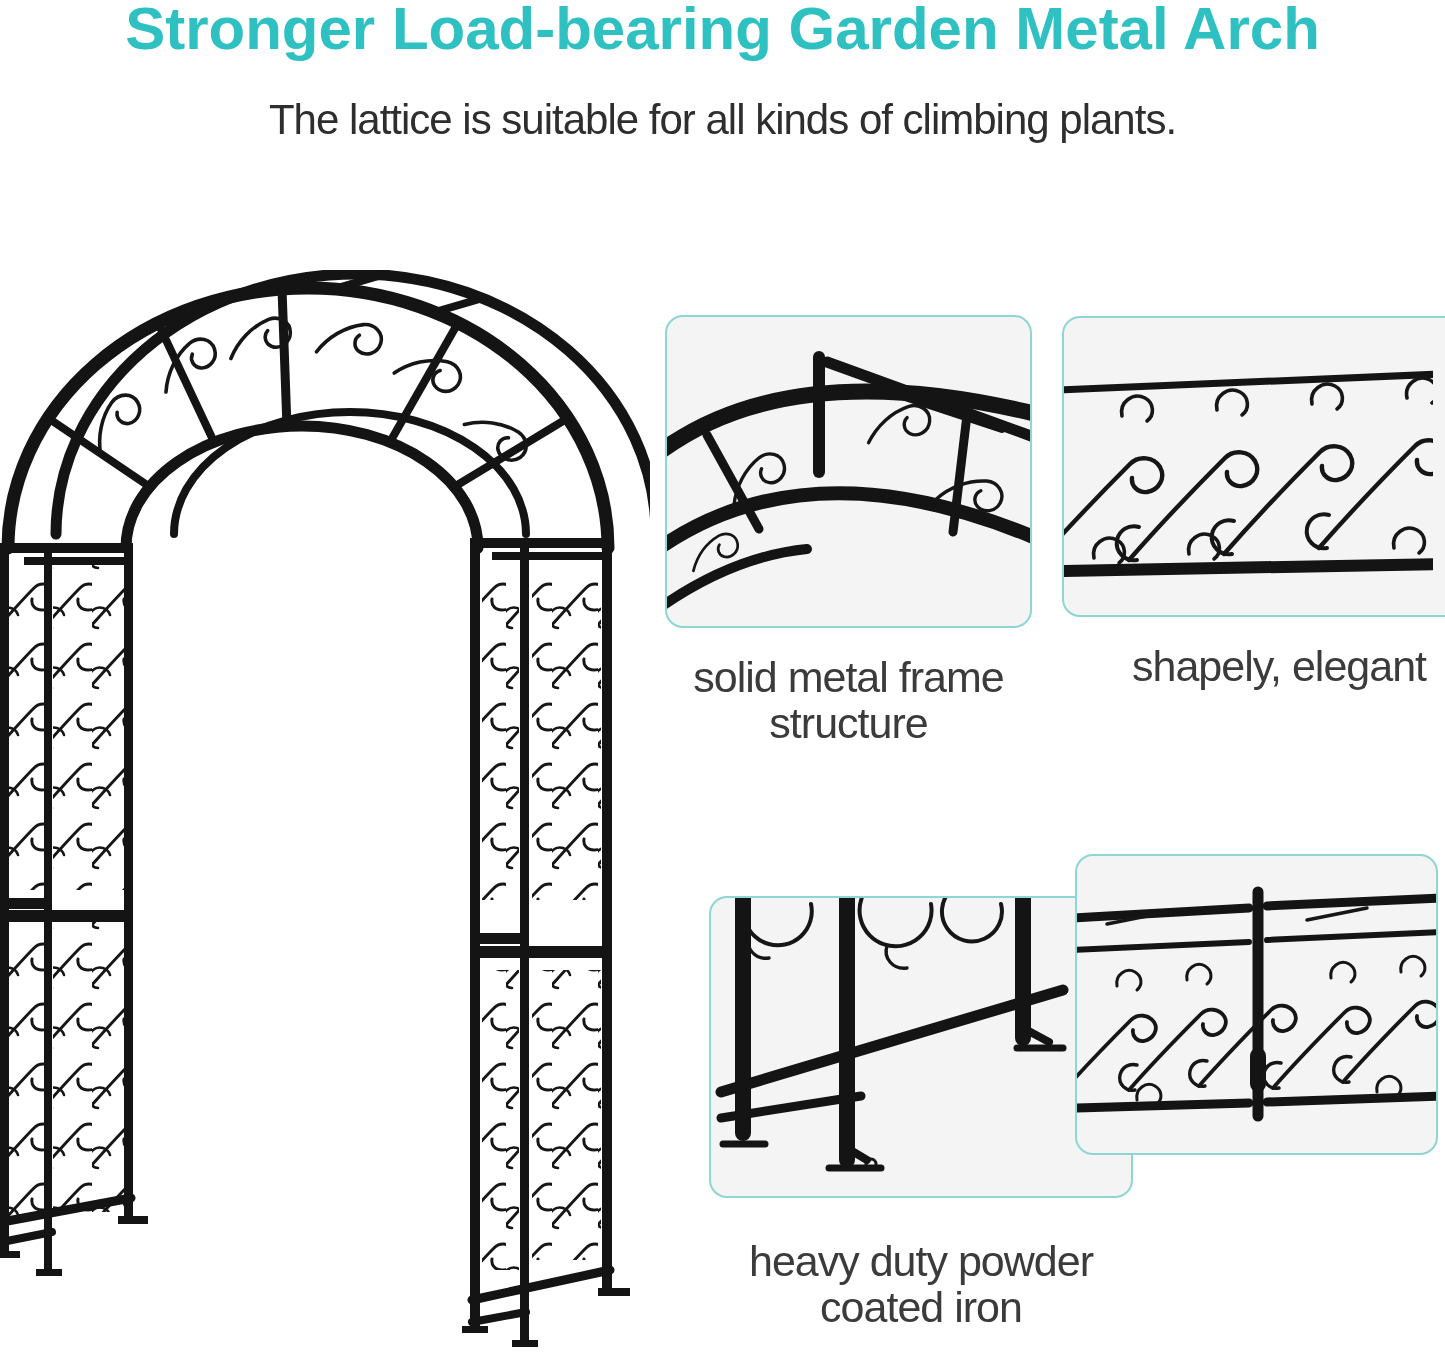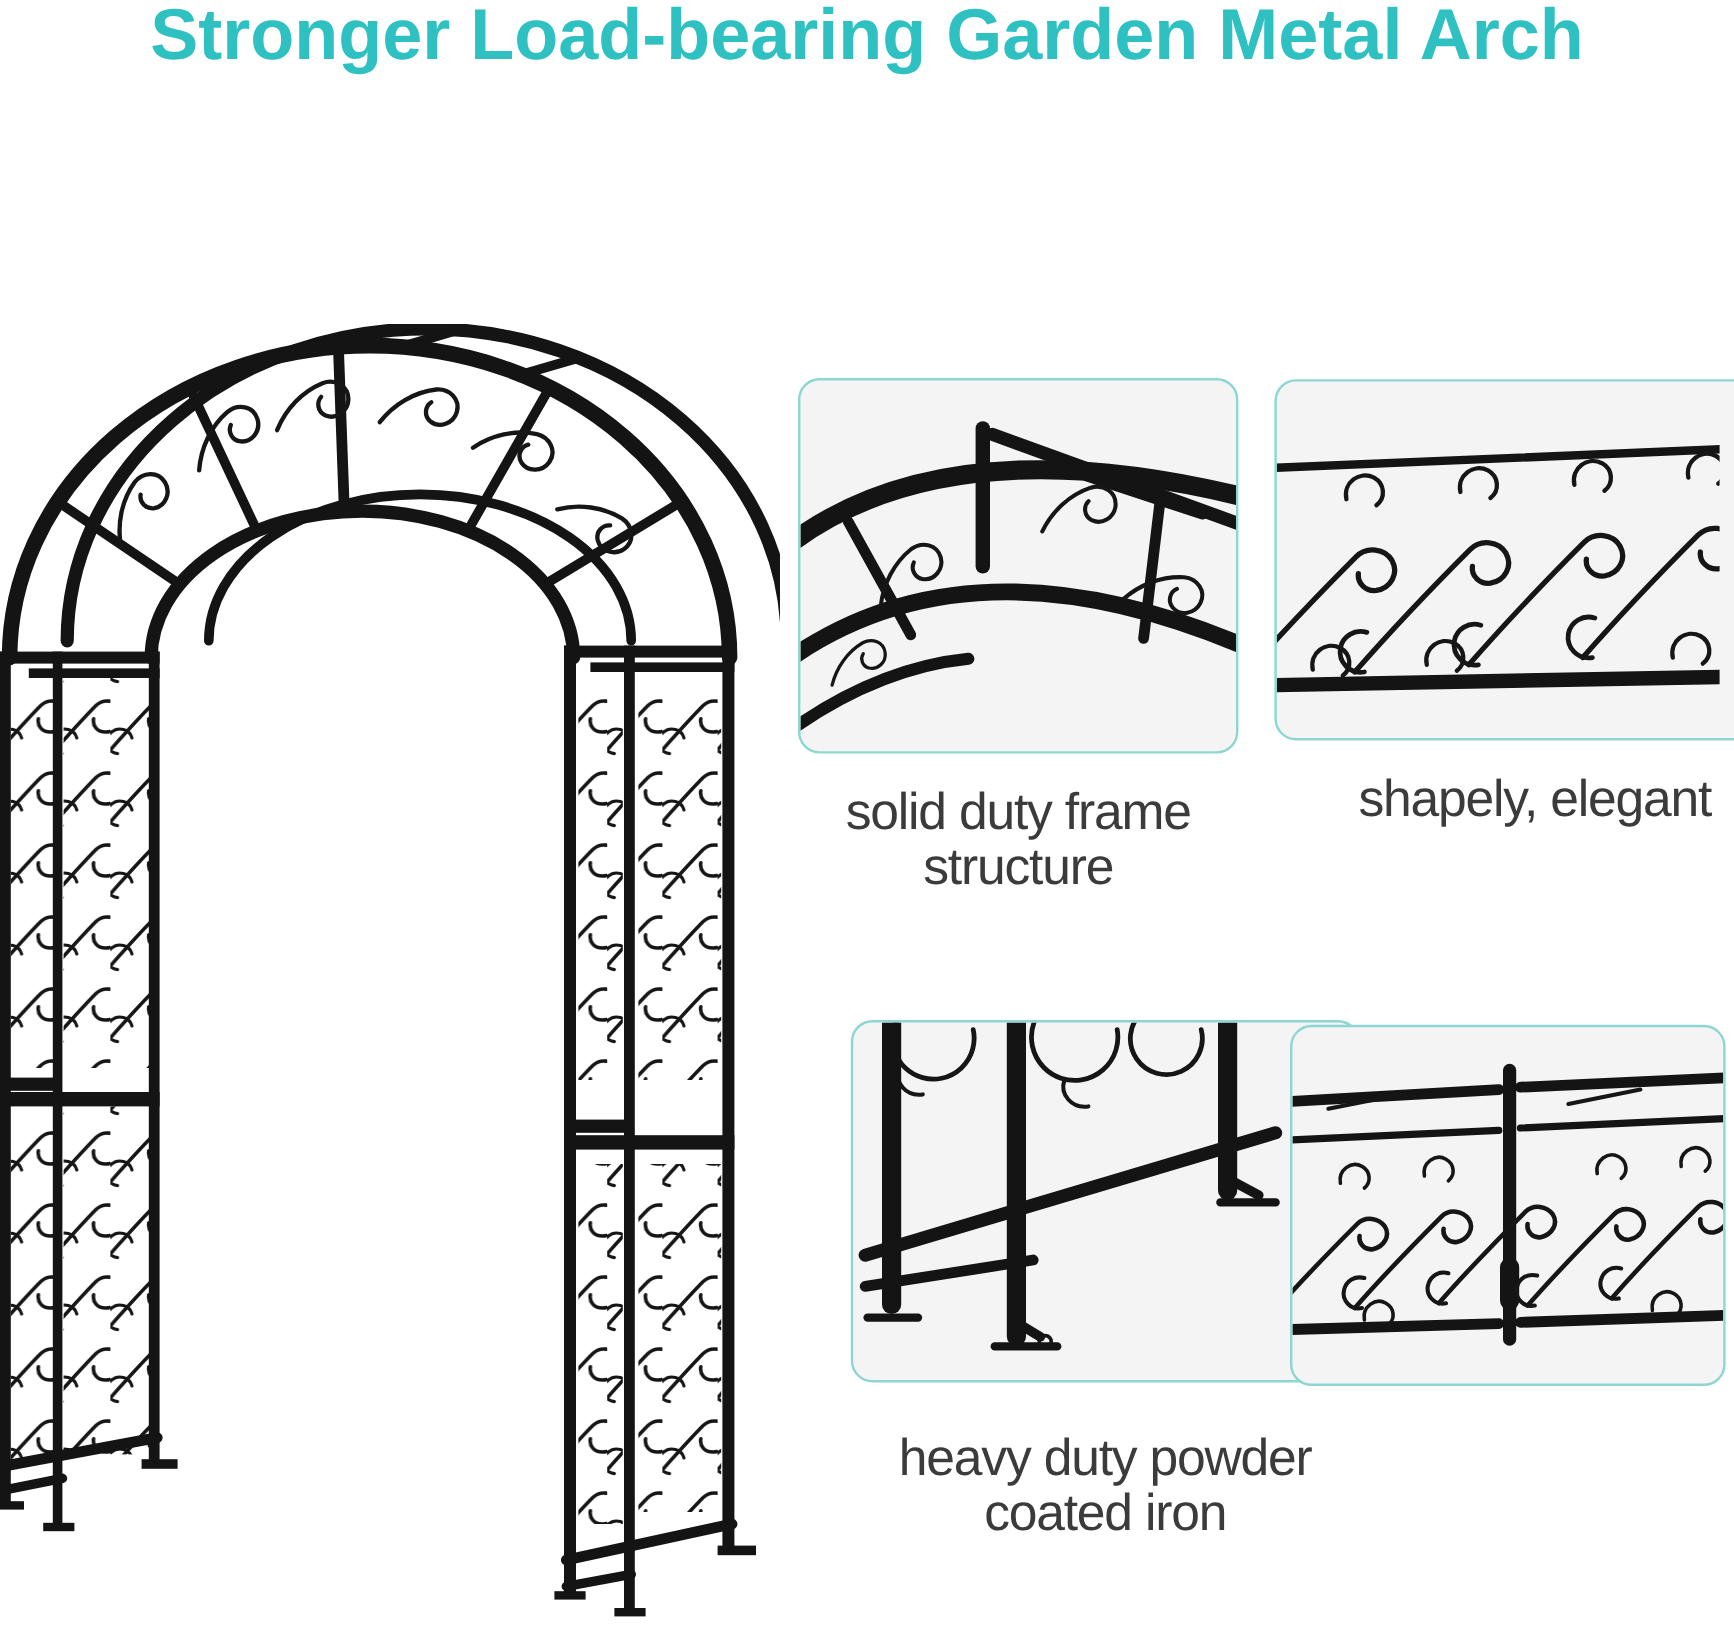--- a/index.html
+++ b/index.html
@@ -19,20 +19,21 @@
   .card3 .cap,.card4 .cap{margin-top:40px;}
   .metal{stroke:#141414;fill:none;stroke-linecap:round;}
   .wire{stroke:#161616;fill:none;stroke-linecap:round;}
 </style>
 </head>
 <body>
 
 <div class="canvas">
 
   <div class="title">Stronger Load-bearing Garden Metal Arch</div>
+  <div class="subtitle">The lattice is suitable for all kinds of climbing plants.</div>
 
   <div class="arch-wrap">
     <svg width="650" height="1090" viewBox="0 0 650 1090">
       <defs>
         <pattern id="lat" width="46" height="60" patternUnits="userSpaceOnUse">
           <path class="wire" stroke-width="3" d="M -10 66 C 8 46 22 30 34 18 c 6 -6 17 -5 21 3 c 4 9 -3 19 -13 19 c -7 0 -11 -5 -10 -11"></path>
           <path class="wire" stroke-width="2.6" d="M 6 58 c -9 -1 -12 -12 -5 -18 c 6 -5 15 -2 17 5"></path>
         </pattern>
         <g id="bandcurl">
           <path class="wire" stroke-width="3.6" d="M 0 34 C 10 18 26 6 44 2 c 11 -2 21 6 19 17 c -2 10 -13 15 -21 10 c -6 -4 -6 -12 -1 -16"></path>
@@ -114,21 +115,21 @@
         <path class="metal" stroke-width="9" d="M 40 118 L 92 212"></path>
         <path class="metal" stroke-width="9" d="M 300 98 L 286 215"></path>
         <path class="metal" stroke-width="10" d="M -20 300 Q 60 240 140 232"></path>
         <use href="#c1curl" transform="translate(52,158) rotate(-26)"></use>
         <use href="#c1curl" transform="translate(198,92) rotate(-6)"></use>
         <use href="#c1curl" transform="translate(278,150) rotate(16)"></use>
         <use href="#c1curl" transform="translate(18,228) rotate(-18) scale(0.8)"></use>
       </svg>
     </div>
     <figcaption class="cap">
-      <div>solid duty frame</div>
+      <div>solid metal frame</div>
       <div>structure</div>
     </figcaption>
   </figure>
 
   <figure class="card card2" style="left:1062px;top:316px;width:434px;">
     <div class="imgbox" style="height:301px;">
       <svg width="369" height="297" viewBox="0 0 369 297">
         <defs>
           <g id="sDiag">
             <path class="wire" stroke-width="4.4" d="M 0 150 C 28 118 62 82 96 48 c 9 -9 24 -7 30 3 c 6 11 -1 23 -13 25 c -9 1 -16 -6 -15 -14"></path>
@@ -151,21 +152,21 @@
         <use href="#cSmall" transform="translate(30,240)"></use>
         <use href="#cSmall" transform="translate(125,236)"></use>
         <use href="#cSmall" transform="translate(330,230)"></use>
       </svg>
     </div>
     <figcaption class="cap">
       <div>shapely, elegant</div>
     </figcaption>
   </figure>
 
-  <figure class="card card3" style="left:683px;top:850px;width:424px;padding-left:26px;">
+  <figure class="card card3" style="left:683px;top:896px;width:424px;padding-left:26px;">
     <div class="imgbox" style="height:302px;">
       <svg width="360" height="298" viewBox="0 0 360 298">
         <path class="wire" stroke-width="4" d="M 42 -10 a 34 34 0 1 0 58 16"></path>
         <path class="wire" stroke-width="4" d="M 160 -14 a 36 36 0 1 0 60 20"></path>
         <path class="wire" stroke-width="4" d="M 240 -8 a 30 30 0 1 0 50 14"></path>
         <path class="wire" stroke-width="3.4" d="M 58 60 c -14 2 -24 -10 -20 -22"></path>
         <path class="wire" stroke-width="3.4" d="M 196 70 c -14 2 -24 -10 -20 -22"></path>
         <path class="metal" stroke-width="16" d="M 32 -10 V 235"></path>
         <path class="metal" stroke-width="7" d="M 12 246 H 54"></path>
         <path class="metal" stroke-width="16" d="M 136 -10 V 262"></path>

